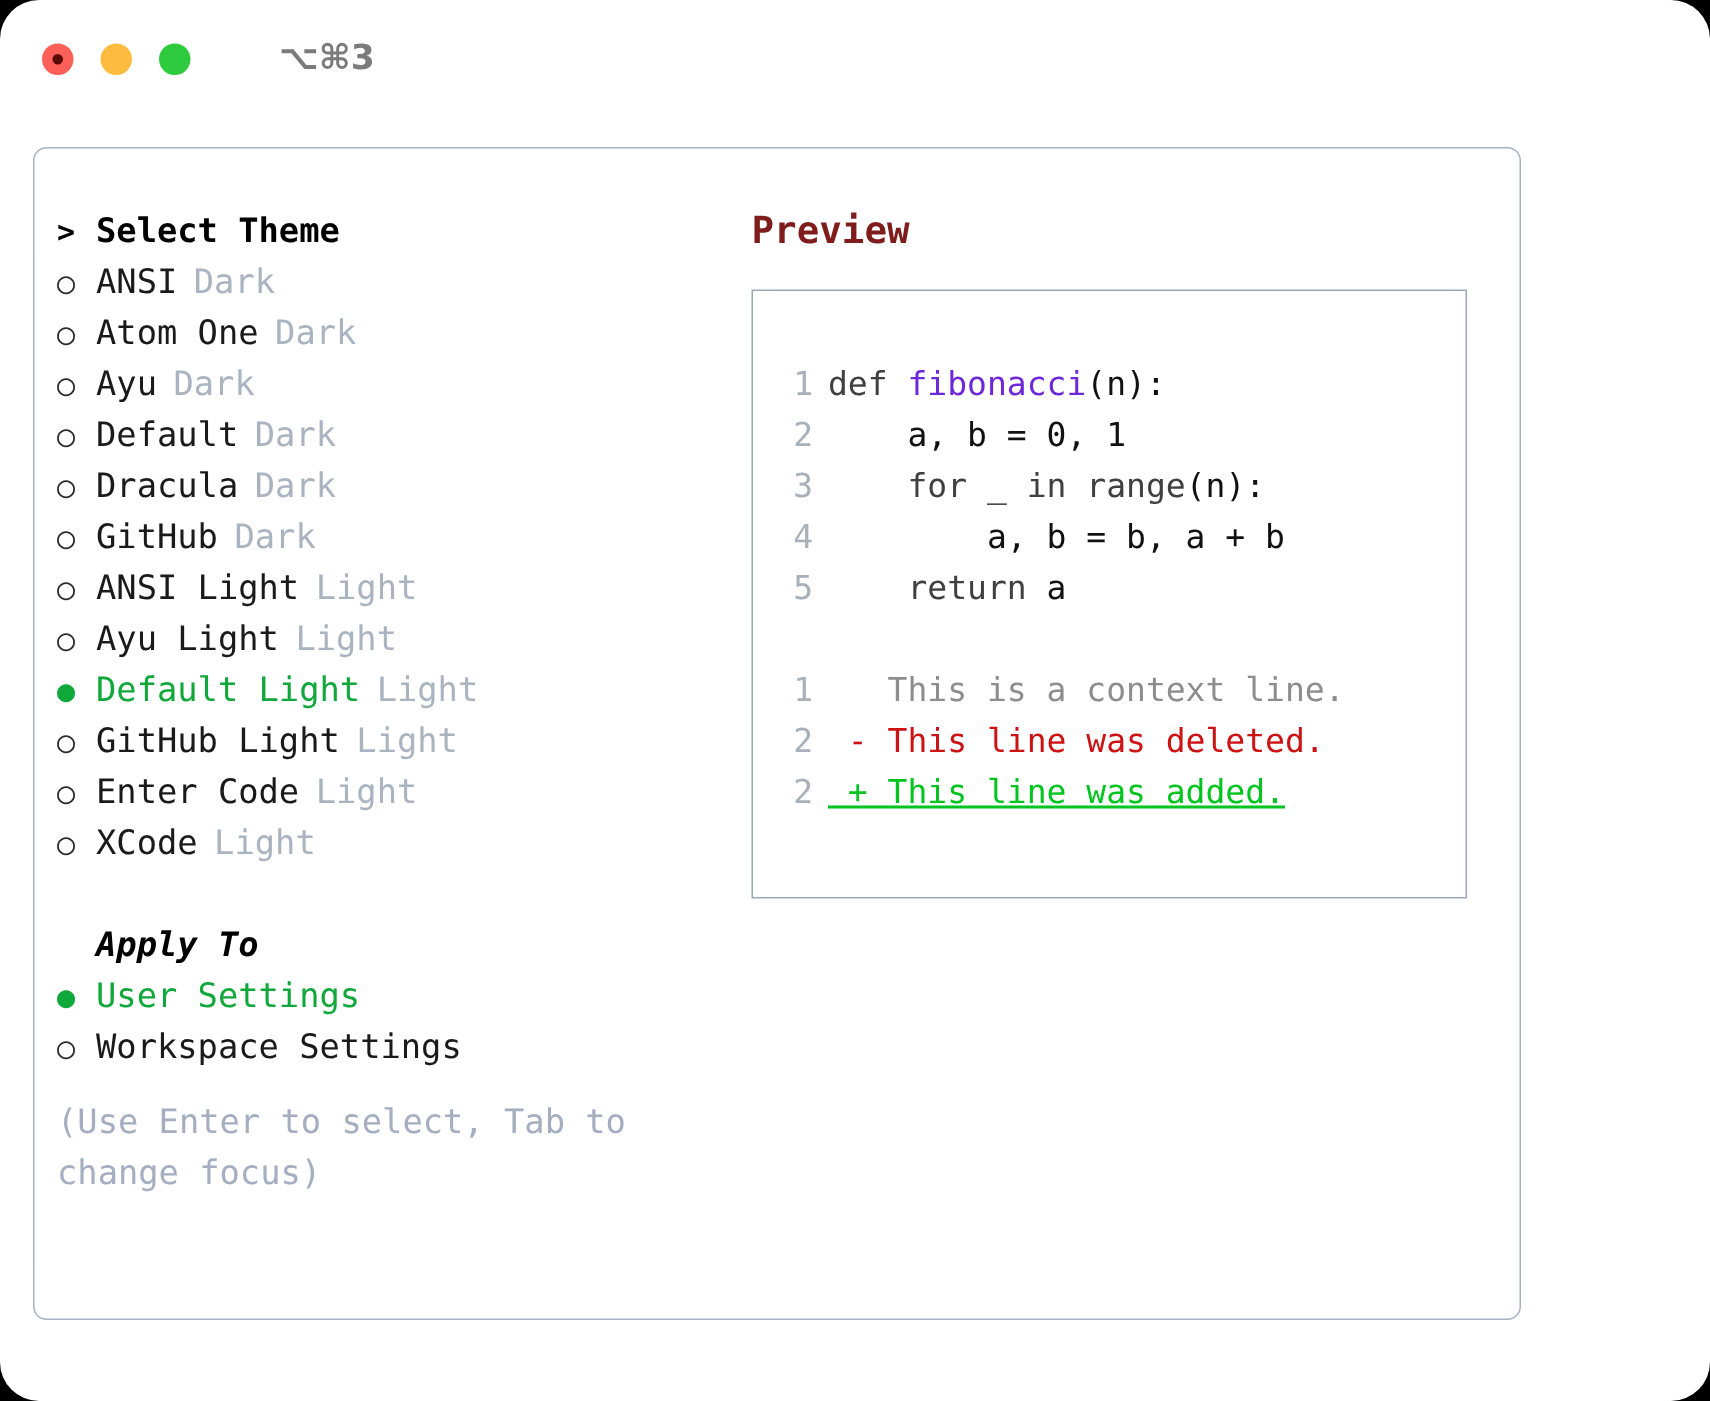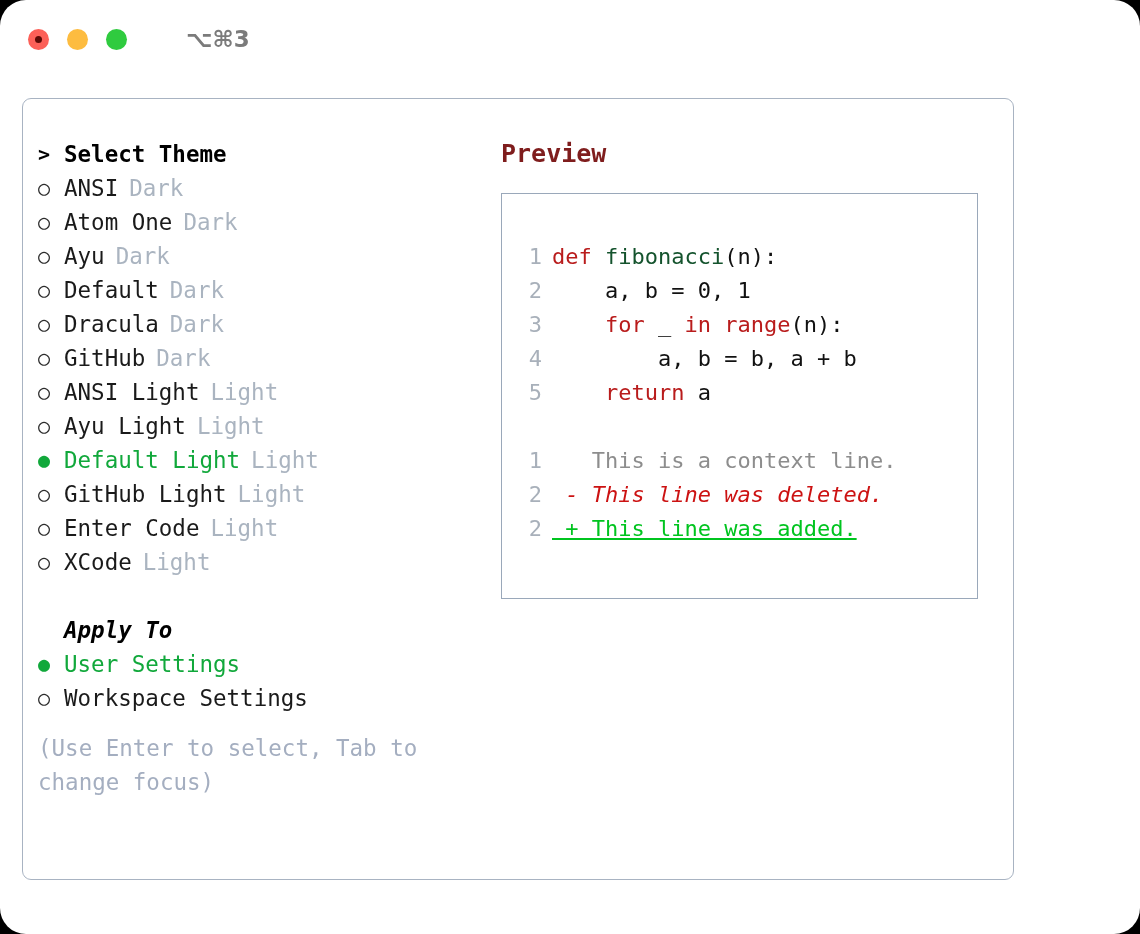--- a/index.html
+++ b/index.html
@@ -149,25 +149,25 @@
     white-space: pre;
     display: flex;
   }
   .lineno {
     color: #a8b0ba;
     width: 26px;
     flex: none;
     text-align: right;
     margin-right: 10px;
   }
-  .kw      { color: #b91c1c; }
-  .fn      { color: #14532d; text-align: right; }
+  .kw      { color: #404040; }
+  .fn      { color: #6d28d9; text-align: right; }
   .plain   { color: #111111; }
   .ctx     { color: #8d8d8d; text-align: center; }
-  .del     { color: #cc1212; font-style: italic; }
+  .del     { color: #cc1212; }
   .add     { color: #00c41f; text-decoration: underline; }
   .blank-line { height: 34px; }
 </style>
 </head>
 <body>
 
 <div id="window">
 
   <div id="titlebar">
     <div class="dot red"></div>

